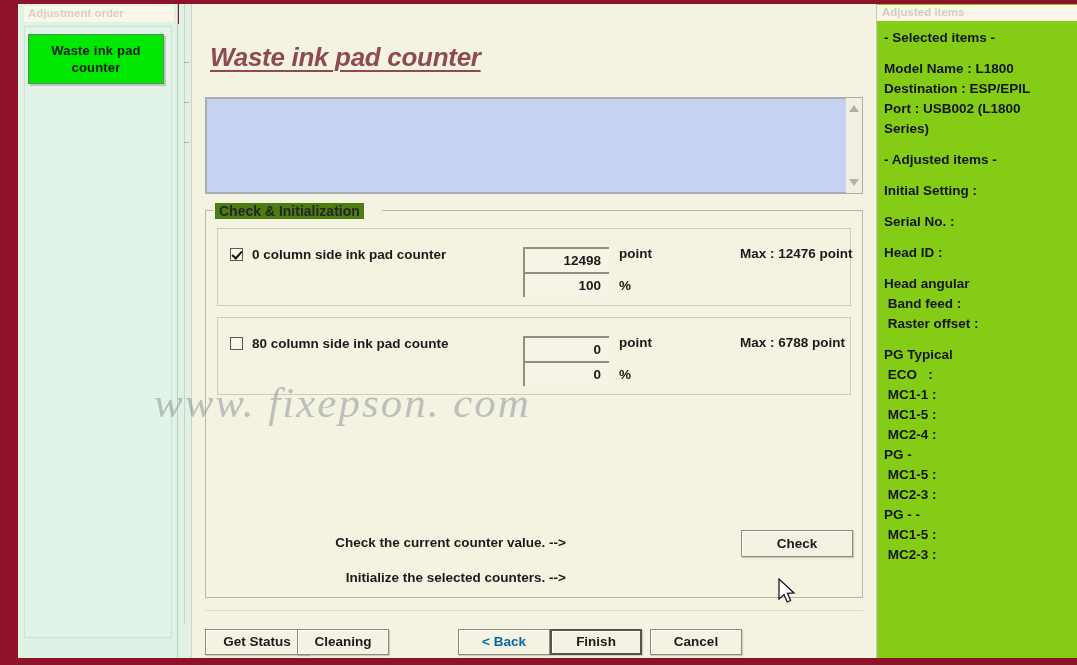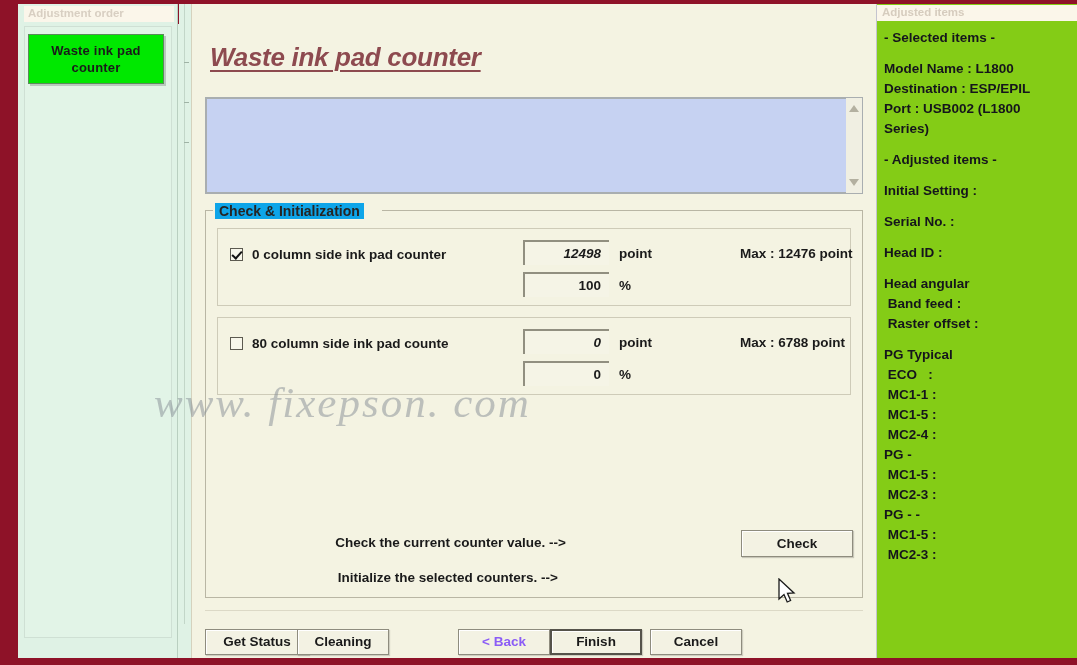--- a/index.html
+++ b/index.html
@@ -200,21 +200,21 @@
     left: 190px; top: 206px;
     width: 481px; height: 1px;
     background: #b9b6a4;
   }
   #groupbox-legend {
     position: absolute;
     left: 23px; top: 199px;
     font-size: 14px;
     font-weight: bold;
     color: #252525;
-    background: #0ea5e9;
+    background: #4d7c0f;
     padding: 0 4px;
     white-space: nowrap;
   }
 
   
   .counter-block {
     position: absolute;
     left: 25px;
     width: 634px;
     border: 1px solid #cecbb8;
@@ -261,21 +261,21 @@
     border-right: none;
     border-bottom: none;
     font-size: 13.5px;
     font-weight: bold;
     color: #1a1a1a;
     text-align: right;
     padding-right: 8px;
     line-height: 24px;
     cursor: text;
   }
-  .in-point { left: 305px; top: 11px; font-style: italic; }
+  .in-point { left: 305px; top: 18px; }
   .in-pct   { left: 305px; top: 43px; }
 
   .unit {
     position: absolute;
     font-size: 13.5px;
     font-weight: bold;
     color: #1a1a1a;
   }
   .u-point { left: 401px; top: 17px; }
   .u-pct   { left: 401px; top: 49px; }
@@ -293,21 +293,21 @@
   
   .action-hint {
     position: absolute;
     font-size: 13.5px;
     font-weight: bold;
     color: #1a1a1a;
     text-align: right;
     white-space: nowrap;
   }
   #hint-check { right: 310px; top: 531px; }
-  #hint-init  { right: 318px; top: 566px; }
+  #hint-init  { right: 310px; top: 566px; }
 
   .act-btn {
     position: absolute;
     width: 112px; height: 27px;
     background: #f3f2e3;
     border: 1px solid #8e8c7e;
     box-shadow: inset 1px 1px 0 #ffffff, 1px 1px 1px rgba(0,0,0,0.18);
     font-size: 13.5px;
     font-weight: bold;
     color: #1a1a1a;
@@ -334,21 +334,21 @@
     font-size: 13.5px;
     font-weight: bold;
     color: #1a1a1a;
     text-align: center;
     line-height: 24px;
     cursor: pointer;
     top: 625px;
   }
   #btn-getstatus { left: 13px;  width: 104px; }
   #btn-cleaning  { left: 105px; width: 92px; }
-  #btn-back      { left: 266px; width: 92px; color: #8b5cf6; }
+  #btn-back      { left: 266px; width: 92px; color: #0369a1; }
   #btn-finish    { left: 358px; width: 92px; border: 2px solid #55534a; line-height: 22px; }
   #btn-cancel    { left: 458px; width: 92px; }
 
   
   #right-panel {
     position: absolute;
     left: 858px; top: 0px;
     width: 203px; height: 654px;
     background: #84cc16;
     border-left: 1px solid #c4c4cf;

